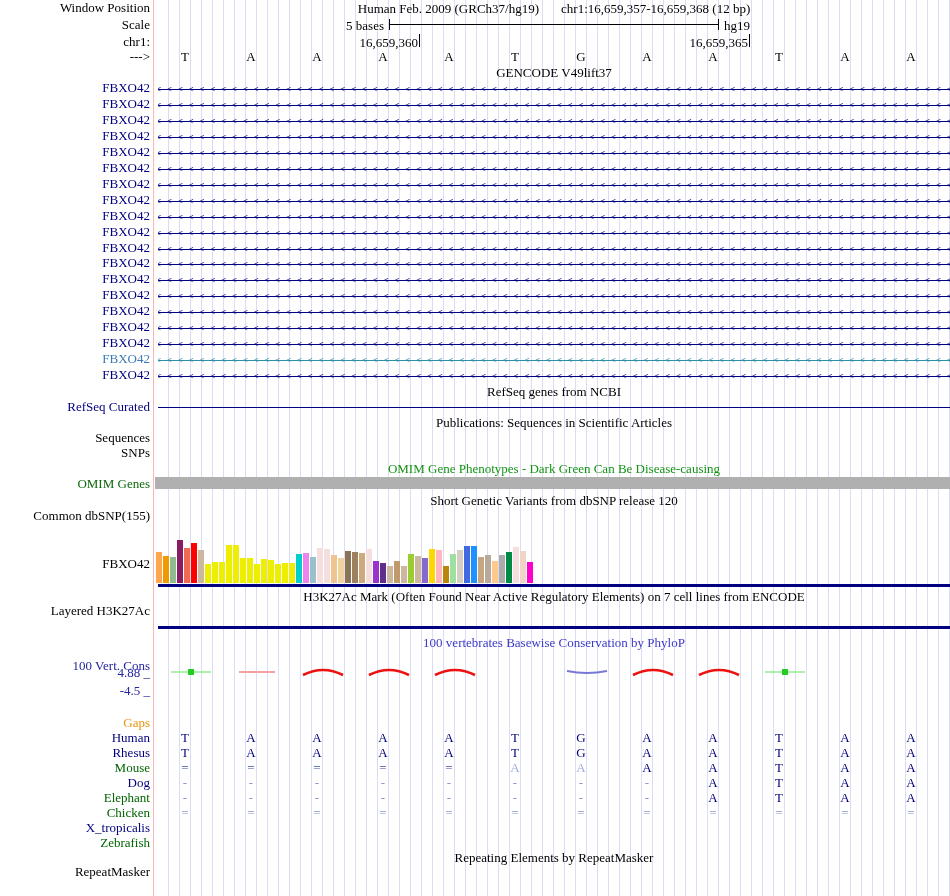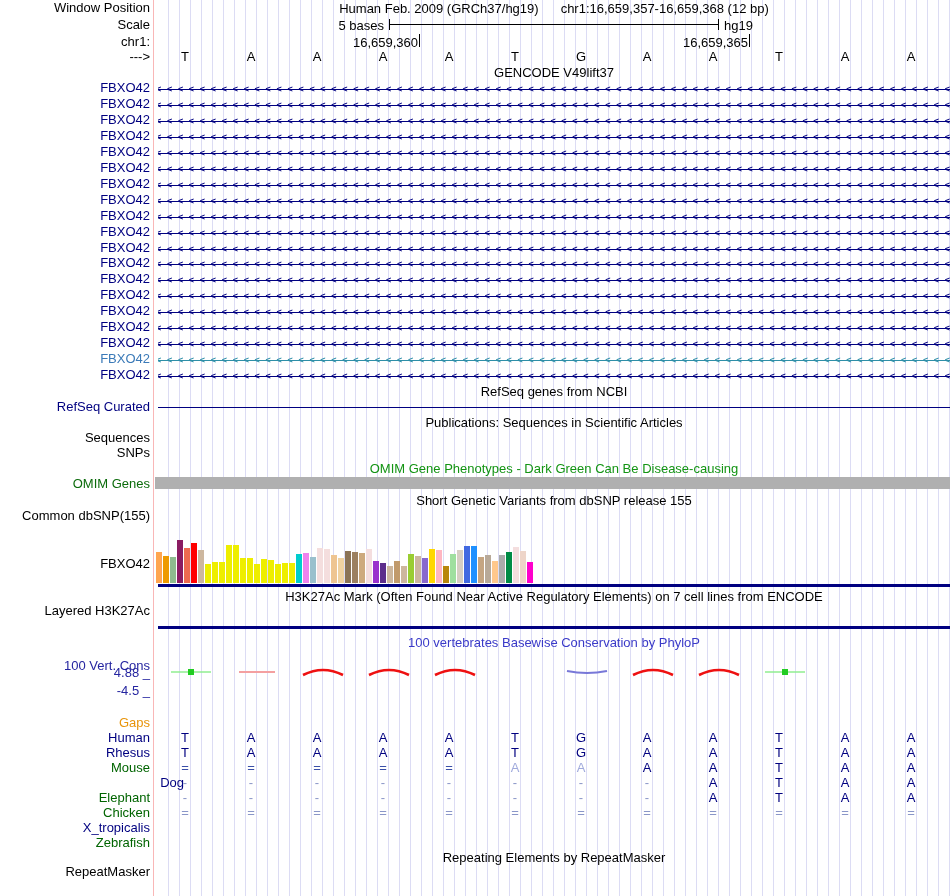--- a/index.html
+++ b/index.html
@@ -1,18 +1,18 @@
 <!DOCTYPE html>
 <html><head>
 <meta charset="utf-8">
 <style>
   html,body{margin:0;padding:0;background:#fff;}
   #browser{
     position:relative;width:950px;height:896px;overflow:hidden;background:#fff;
-    font-family:Liberation Sans, sans-serif;font-size:13px;color:#000;
+    font-family:Liberation Serif, serif;font-size:13px;color:#000;
   }
   .grid{position:absolute;left:158px;top:0;width:792px;height:896px;z-index:0;
     background:repeating-linear-gradient(to right,transparent 0px,transparent 10px,#dcdcf4 10px,#dcdcf4 11px);}
   .pinkline{position:absolute;left:153px;top:0;width:1px;height:896px;background:#f9b7b7;z-index:1;}
   .lbl{position:absolute;left:0;width:150px;text-align:right;white-space:nowrap;z-index:3;line-height:14px;}
   .ctitle{position:absolute;left:158px;width:792px;text-align:center;white-space:nowrap;z-index:3;line-height:14px;}
   .navy{color:#000080;}
   .green{color:#0b6b0b;}
   .green-title{color:#139413;}
   .blue{color:#3a3ac8;}
@@ -181,21 +181,21 @@
   <div class="hline1" style="top:407px;"></div>
 
   <div class="ctitle" style="top:416px;">Publications: Sequences in Scientific Articles</div>
   <div class="lbl" style="top:431px;">Sequences</div>
   <div class="lbl" style="top:446px;text-align:right;">SNPs</div>
 
   <div class="ctitle green-title" style="top:462px;">OMIM Gene Phenotypes - Dark Green Can Be Disease-causing</div>
   <div class="lbl green" style="top:477px;">OMIM Genes</div>
   <div class="omimbar" style="top:477px;"></div>
 
-  <div class="ctitle" style="top:494px;">Short Genetic Variants from dbSNP release 155</div>
+  <div class="ctitle" style="top:494px;">Short Genetic Variants from dbSNP release 120</div>
   <div class="lbl" style="top:509px;">Common dbSNP(155)</div>
 
   <div class="lbl" style="top:557px;">FBXO42</div>
   <div id="gtexbars">
       <div class="gtexbar" style="left: 0px; height: 31px; background: rgb(255, 165, 79);"></div>
       <div class="gtexbar" style="left: 7px; height: 27px; background: rgb(238, 154, 0);"></div>
       <div class="gtexbar" style="left: 14px; height: 26px; background: rgb(143, 188, 143);"></div>
       <div class="gtexbar" style="left: 21px; height: 43px; background: rgb(139, 28, 98);"></div>
       <div class="gtexbar" style="left: 28px; height: 35px; background: rgb(238, 106, 80);"></div>
       <div class="gtexbar" style="left: 35px; height: 40px; background: rgb(255, 0, 0);"></div>
@@ -324,21 +324,21 @@
       <div class="basecell" style="left: 284px; top: 761px; color: rgb(58, 79, 168);">=</div>
       <div class="basecell" style="left: 350px; top: 761px; color: rgb(58, 79, 168);">=</div>
       <div class="basecell" style="left: 416px; top: 761px; color: rgb(58, 79, 168);">=</div>
       <div class="basecell" style="left: 482px; top: 761px; color: rgb(160, 170, 220);">A</div>
       <div class="basecell" style="left: 548px; top: 761px; color: rgb(160, 170, 220);">A</div>
       <div class="basecell" style="left: 614px; top: 761px; color: rgb(0, 0, 128);">A</div>
       <div class="basecell" style="left: 680px; top: 761px; color: rgb(0, 0, 128);">A</div>
       <div class="basecell" style="left: 746px; top: 761px; color: rgb(0, 0, 128);">T</div>
       <div class="basecell" style="left: 812px; top: 761px; color: rgb(0, 0, 128);">A</div>
       <div class="basecell" style="left: 878px; top: 761px; color: rgb(0, 0, 128);">A</div>
-      <div class="lbl" style="top: 776px; color: rgb(0, 0, 128); padding-left: 34px;">Dog</div>
+      <div class="lbl" style="top: 776px; color: rgb(0, 0, 128);">Dog</div>
       <div class="basecell" style="left: 152px; top: 776px; color: rgb(138, 150, 200);">-</div>
       <div class="basecell" style="left: 218px; top: 776px; color: rgb(138, 150, 200);">-</div>
       <div class="basecell" style="left: 284px; top: 776px; color: rgb(138, 150, 200);">-</div>
       <div class="basecell" style="left: 350px; top: 776px; color: rgb(138, 150, 200);">-</div>
       <div class="basecell" style="left: 416px; top: 776px; color: rgb(138, 150, 200);">-</div>
       <div class="basecell" style="left: 482px; top: 776px; color: rgb(138, 150, 200);">-</div>
       <div class="basecell" style="left: 548px; top: 776px; color: rgb(138, 150, 200);">-</div>
       <div class="basecell" style="left: 614px; top: 776px; color: rgb(138, 150, 200);">-</div>
       <div class="basecell" style="left: 680px; top: 776px; color: rgb(0, 0, 128);">A</div>
       <div class="basecell" style="left: 746px; top: 776px; color: rgb(0, 0, 128);">T</div>

